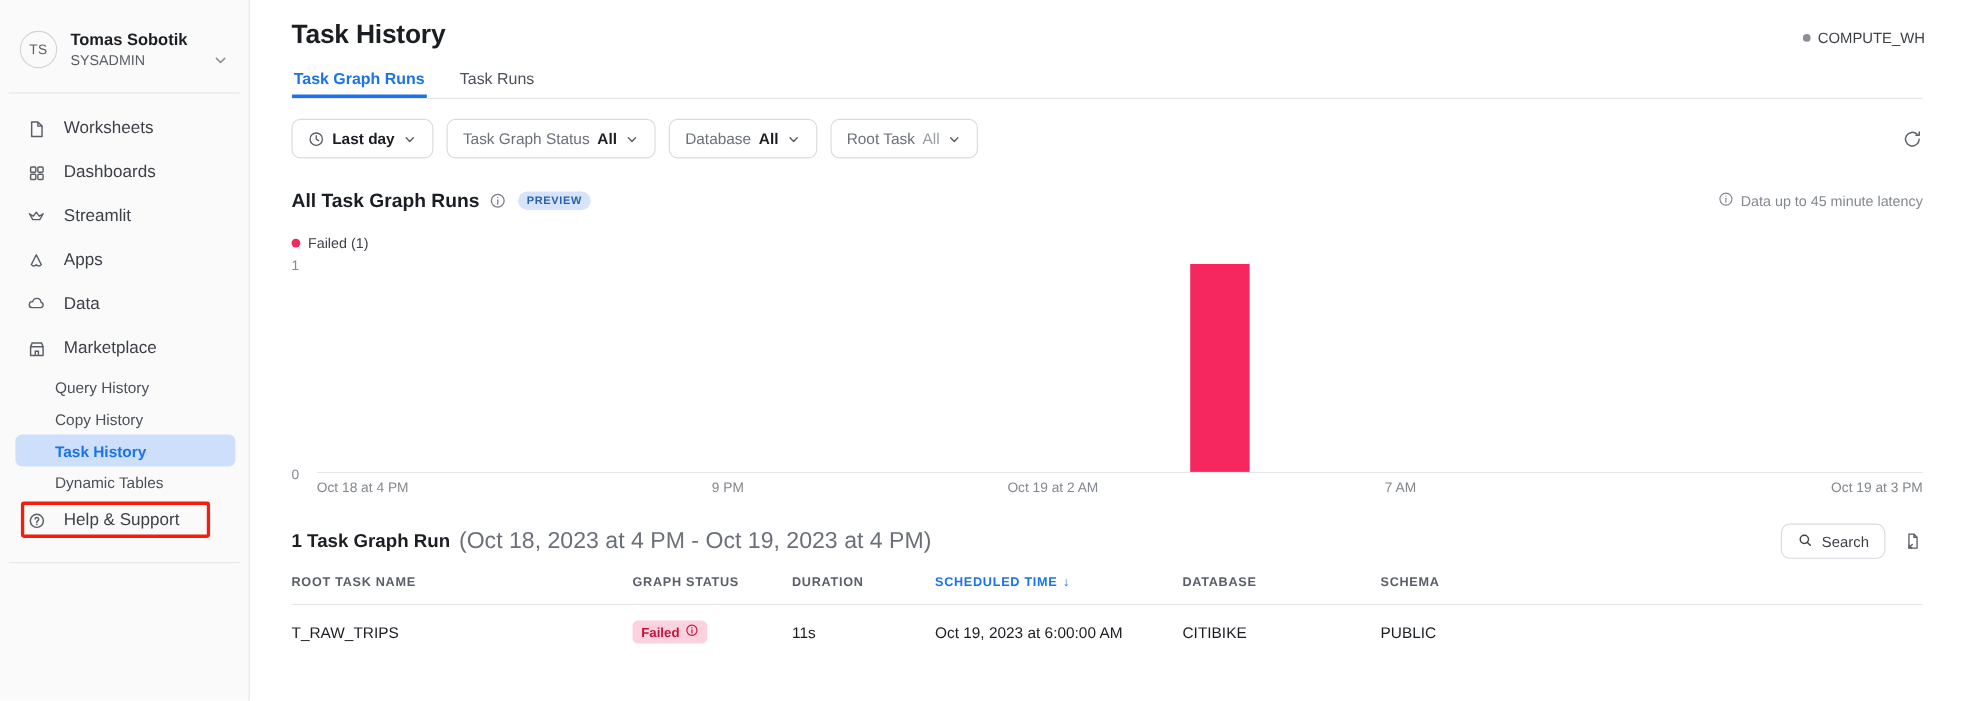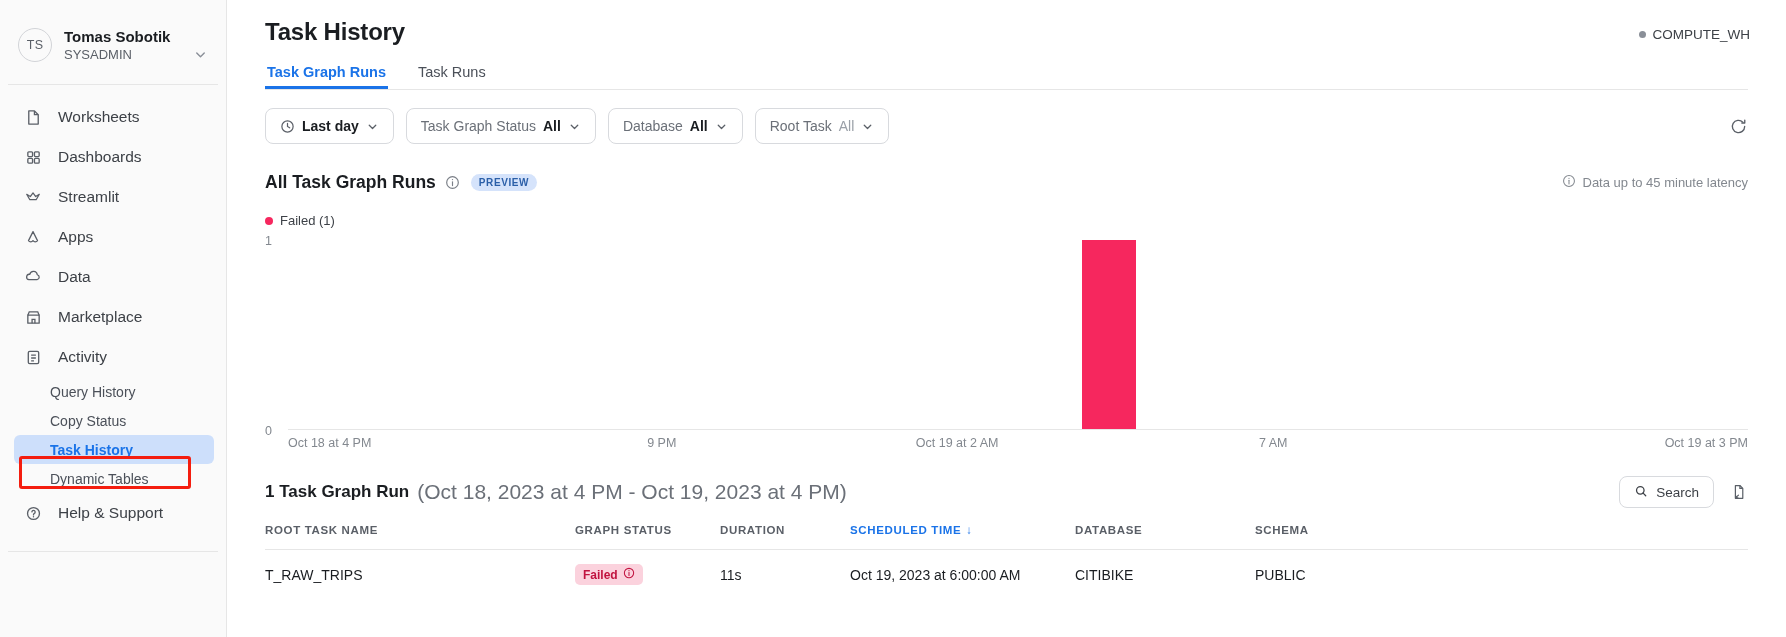--- a/index.html
+++ b/index.html
@@ -267,35 +267,26 @@
         <span class="ico">
           <svg width="17" height="17" viewBox="0 0 18 18" fill="none" stroke="currentColor" stroke-width="1.4">
             <path d="M3 6.5h12V15H3z" stroke-linejoin="round"></path>
               <path d="M3 6.5L4.5 3h9L15 6.5"></path>
             <path d="M7.5 15v-4h3v4"></path>
           </svg>
         </span>
         <span>Marketplace</span>
       </div>
 
-      <div class="nav-item">
-        <span class="ico">
-          <svg width="17" height="17" viewBox="0 0 18 18" fill="none" stroke="currentColor" stroke-width="1.4">
-            <rect x="3.5" y="2.5" width="11" height="13" rx="1.5"></rect>
-            <path d="M6.5 6.5h5M6.5 9.5h5M6.5 12.5h3"></path>
-          </svg>
-        </span>
-        <span>Activity</span>
-      </div>
 
       <div class="sub-item">
         <span>Query History</span>
       </div>
       <div class="sub-item">
-        <span>Copy Status</span>
+        <span>Copy History</span>
       </div>
       <div class="sub-item active">
         <span>Task History</span>
       </div>
       <div class="sub-item">
         <span>Dynamic Tables</span>
       </div>
 
 
       <div class="nav-item">

